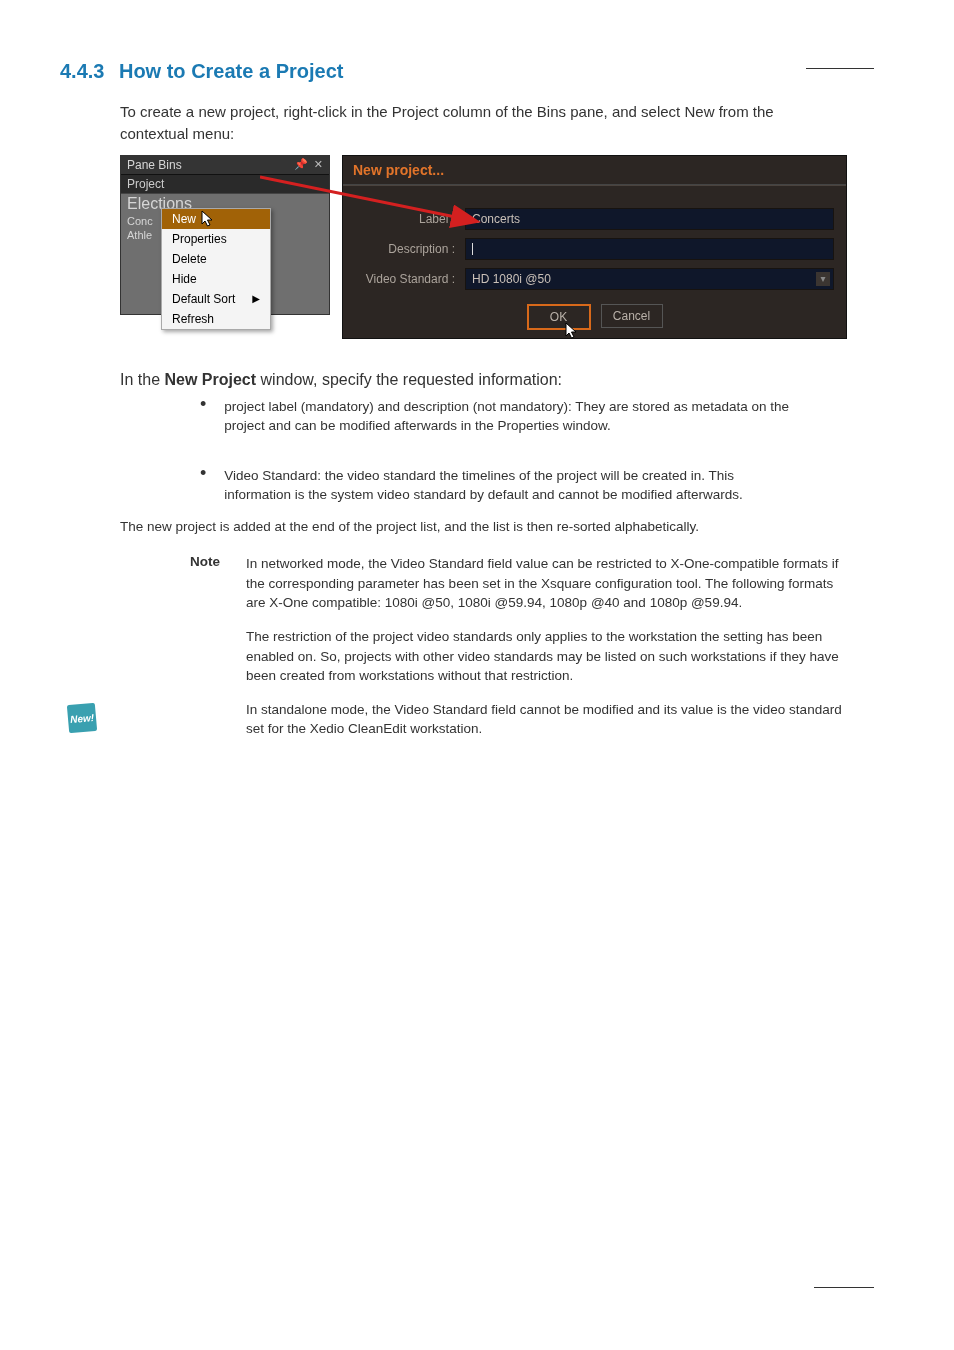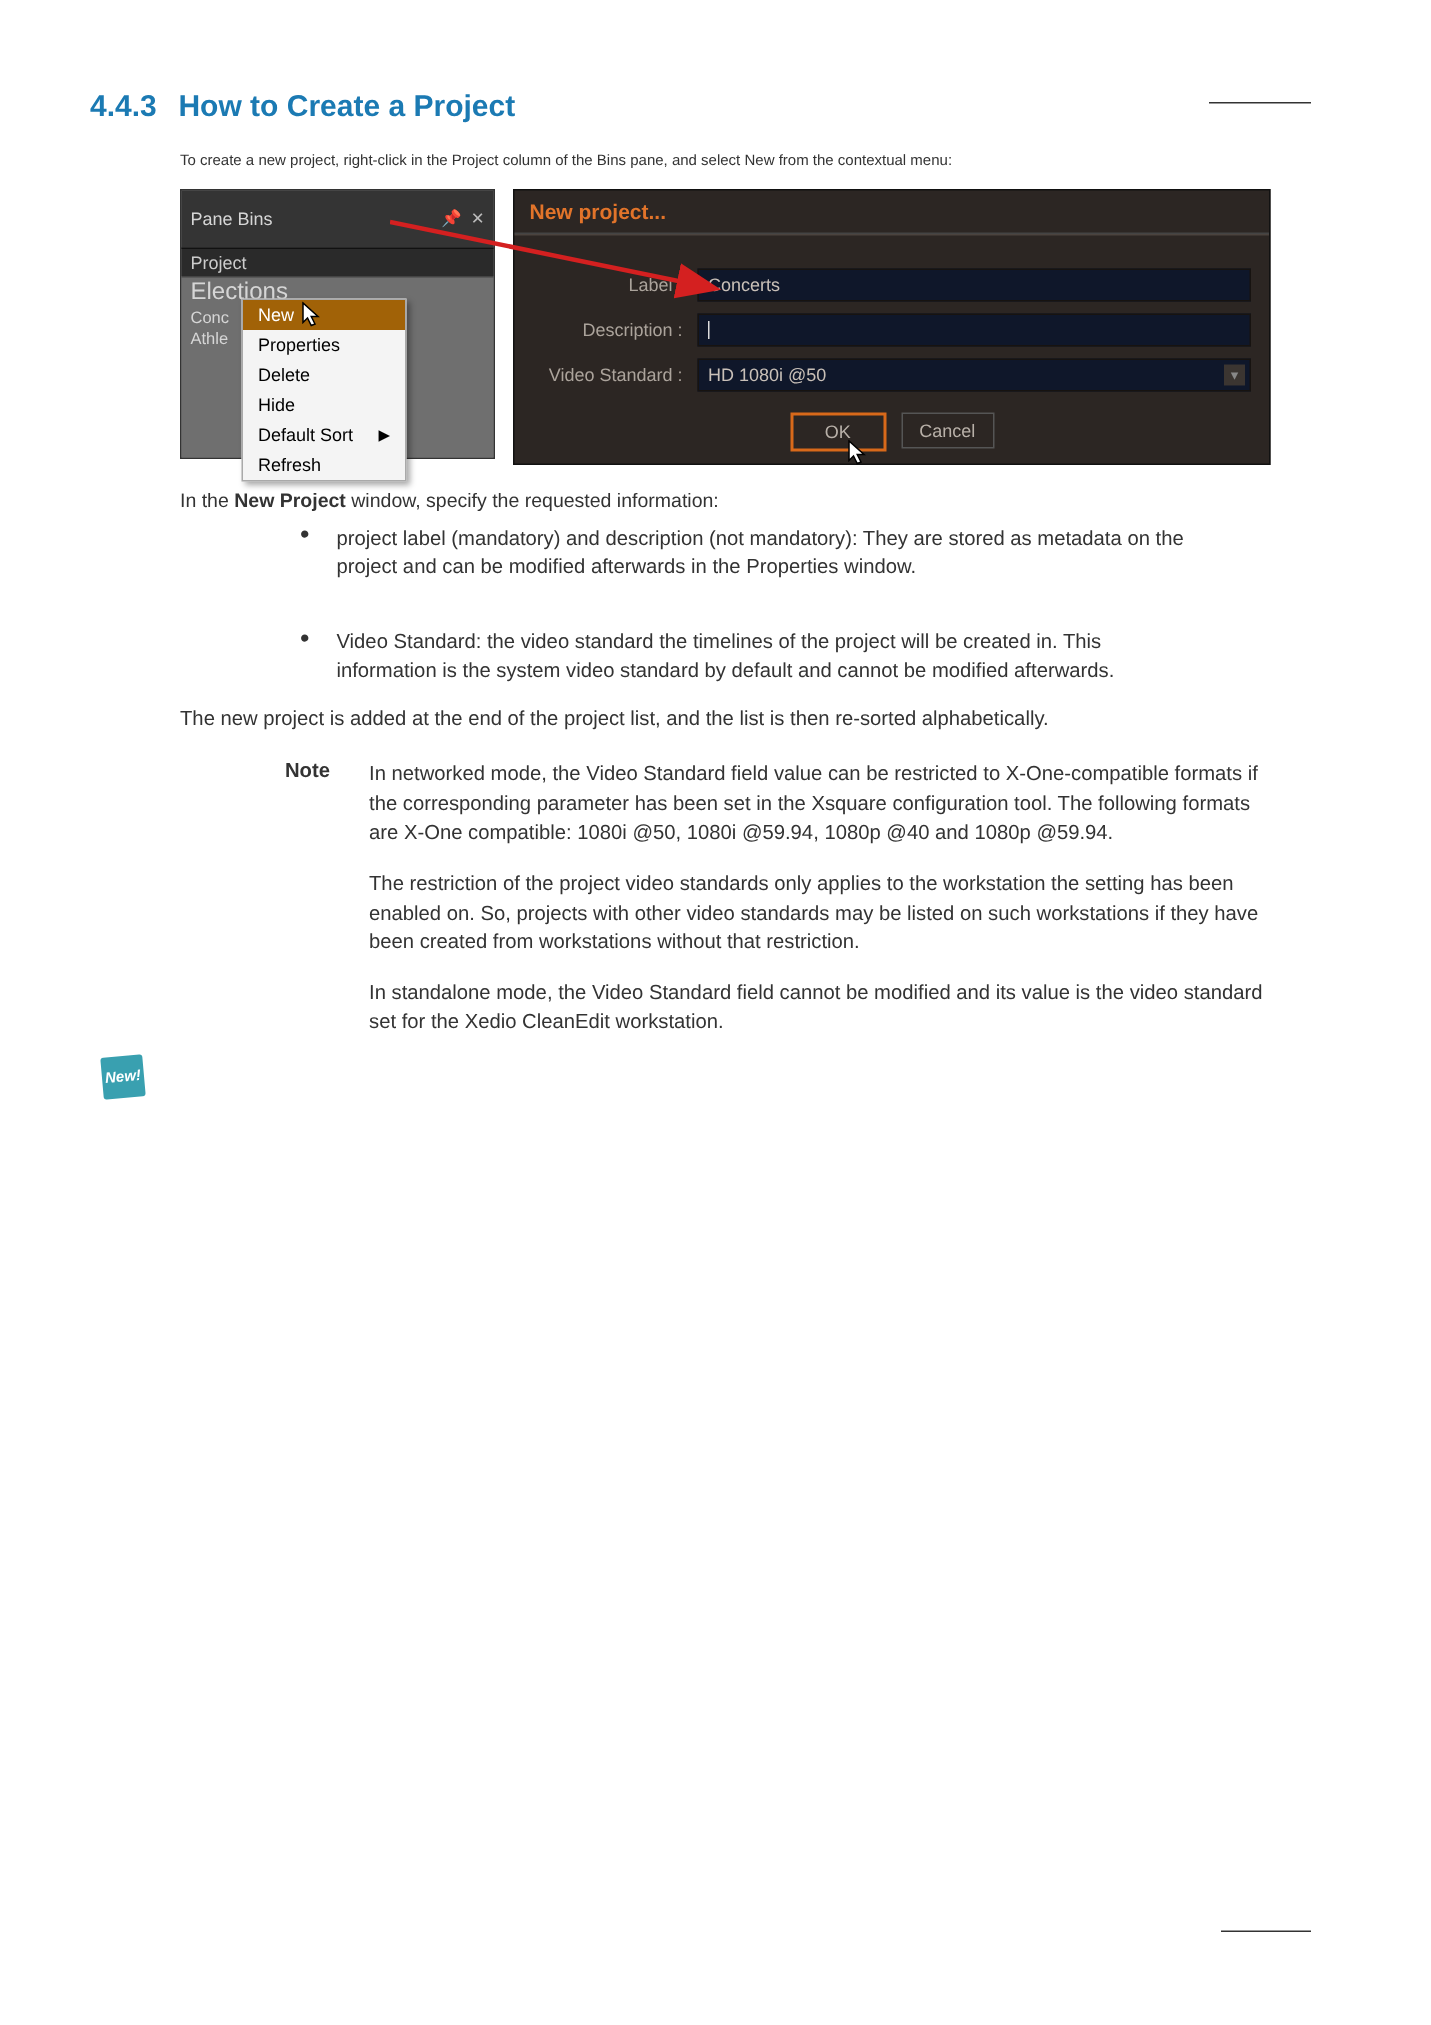--- a/index.html
+++ b/index.html
@@ -36,21 +36,21 @@
     color: #1b7ab3;
     margin-top: 106px;
   }
   .section-title {
     font-size: 20px;
     font-weight: bold;
     color: #1b7ab3;
     margin-left: 10px;
   }
   .body-text {
-    font-size: 10px;
+    font-size: 15px;
     line-height: 1.45;
     color: #333;
     margin-top: 10px;
     margin-left: 60px;
     max-width: 720px;
   }
   .body-text.first {
     margin-top: 18px;
   }
   .figure-row {
@@ -68,21 +68,21 @@
     border: 1px solid #333;
     font-size: 12px;
     color: #ddd;
   }
   .pane-bins-title {
     display: flex;
     align-items: flex-start;
     justify-content: space-between;
     background: #343434;
     color: #d6d6d6;
-    padding: 12px 6px;
+    padding: 2px 6px;
     font-size: 12px;
   }
   .pane-header-actions {
     display: flex;
     gap: 6px;
     align-items: center;
   }
   .project-row {
     background: #2a2a2a;
     color: #ccc;
@@ -233,23 +233,23 @@
   .dlg-cursor {
     position: absolute;
     top: 18px;
     left: 210px;
     color: #eee;
     font-size: 14px;
     pointer-events: none;
   }
 
   .step-text {
-    font-size: 13px;
+    font-size: 16px;
     margin-left: 60px;
-    margin-top: 16px;
+    margin-top: 32px;
   }
   .step-text .lead {
     display: inline;
   }
   .step-text .bold {
     font-weight: bold;
   }
 
   .bullets {
     margin-left: 140px;

